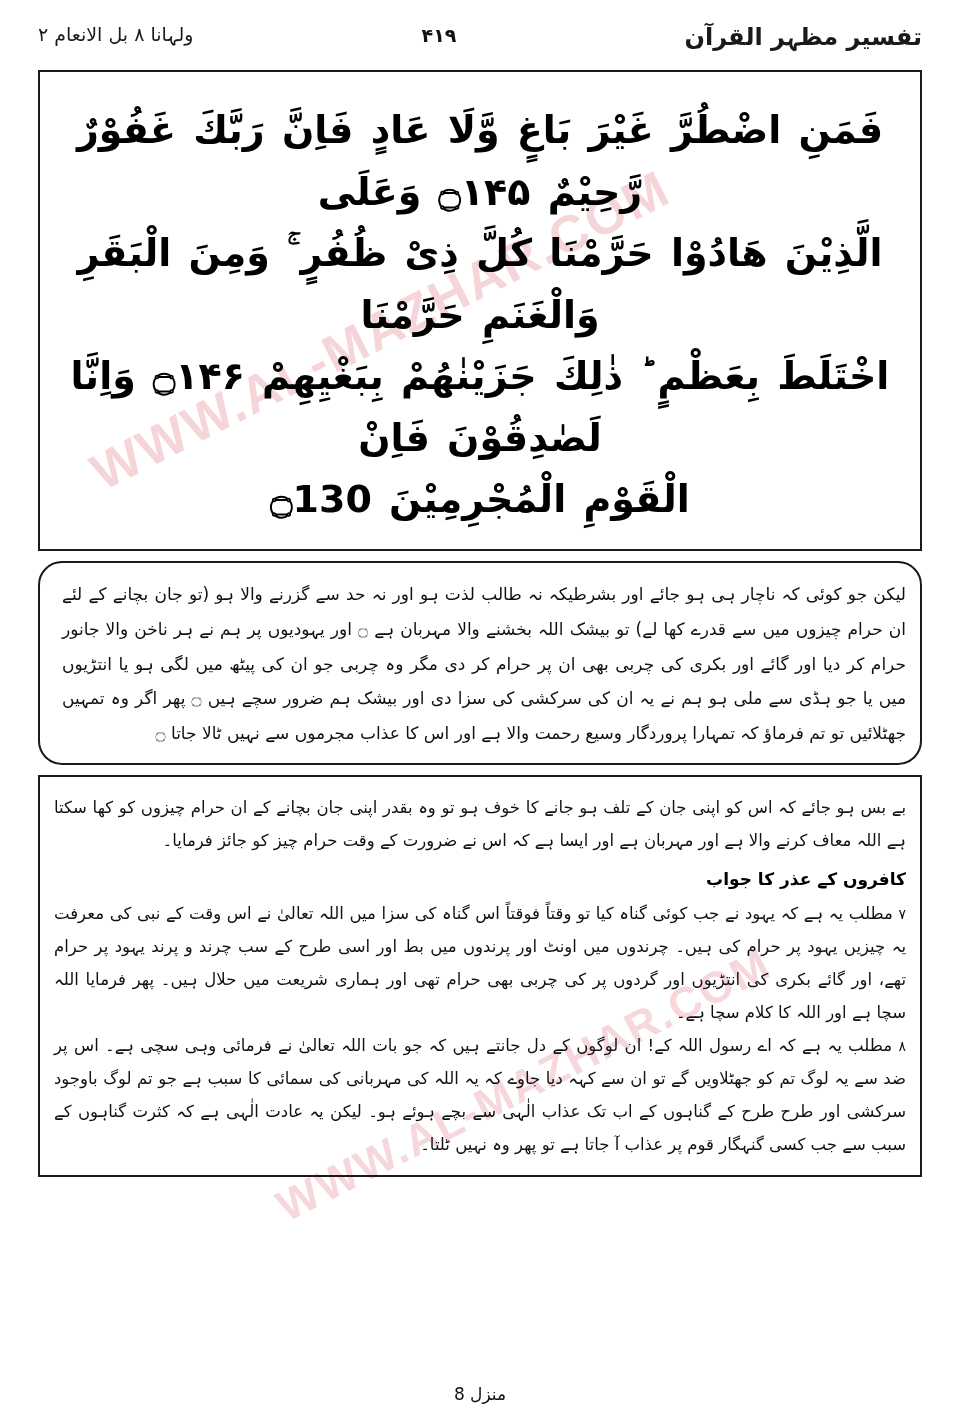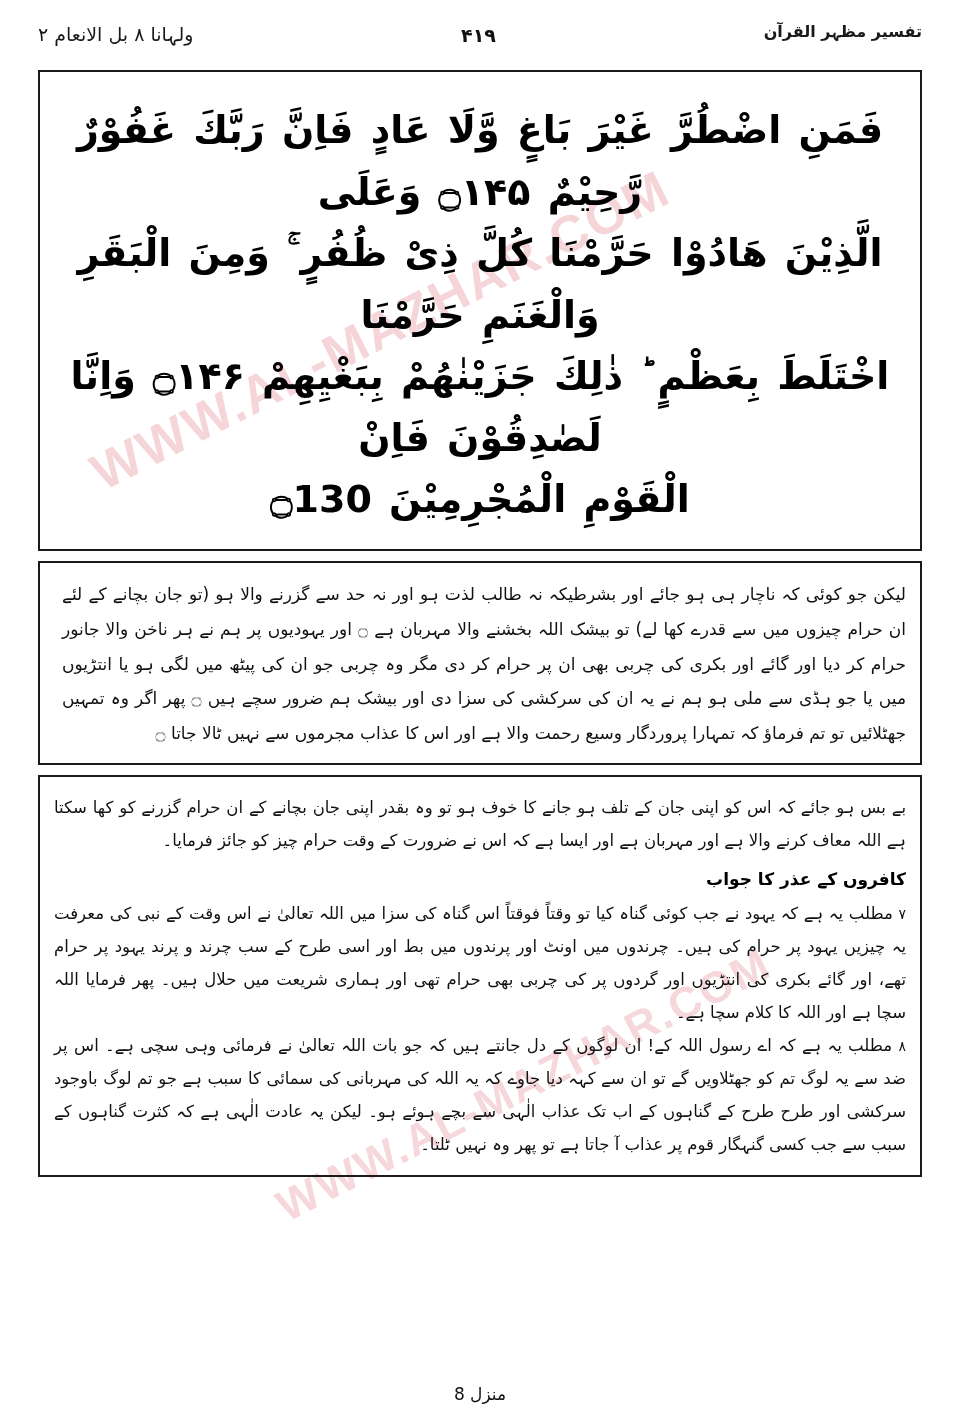--- a/index.html
+++ b/index.html
@@ -59,21 +59,21 @@
     margin-bottom: 14px;
     height: 34px;
   }
   .header-side {
     font-size: 19px;
     color: #1a1a1a;
     line-height: 1.3;
     white-space: nowrap;
   }
   .header-left {
-    font-size: 16px;
+    font-size: 24px;
     font-weight: bold;
   }
   .header-center {
     font-size: 19px;
     font-weight: bold;
     padding-top: 2px;
   }
 
   
   .frame {
@@ -81,20 +81,21 @@
     box-sizing: border-box;
     margin-bottom: 10px;
     background: transparent;
     position: relative;
   }
   .frame.quran {
     padding: 28px 16px 18px 16px;
   }
   .frame.translation {
     padding: 14px 14px 12px 22px;
+    border-radius: 24px;
   }
   .frame.tafsir {
     padding: 14px 14px 14px 14px;
   }
 
   
   .arabic {
     direction: rtl;
     text-align: center;
     font-family: "DejaVu Sans", serif;
@@ -163,21 +164,21 @@
     <div class="arabic">الَّذِیْنَ هَادُوْا حَرَّمْنَا كُلَّ ذِیْ ظُفُرٍ ۚ وَمِنَ الْبَقَرِ وَالْغَنَمِ حَرَّمْنَا</div>
     <div class="arabic">اخْتَلَطَ بِعَظْمٍ ؕ ذٰلِكَ جَزَیْنٰهُمْ بِبَغْیِهِمْ ۝۱۴۶ وَاِنَّا لَصٰدِقُوْنَ فَاِنْ</div>
     <div class="arabic">الْقَوْمِ الْمُجْرِمِیْنَ ۝130</div>
   </div>
 
   <div class="frame translation">
     <div class="urdu">لیکن جو کوئی کہ ناچار ہی ہو جائے اور بشرطیکہ نہ طالب لذت ہو اور نہ حد سے گزرنے والا ہو (تو جان بچانے کے لئے ان حرام چیزوں میں سے قدرے کھا لے) تو بیشک اللہ بخشنے والا مہربان ہے ۝ اور یہودیوں پر ہم نے ہر ناخن والا جانور حرام کر دیا اور گائے اور بکری کی چربی بھی ان پر حرام کر دی مگر وہ چربی جو ان کی پیٹھ میں لگی ہو یا انتڑیوں میں یا جو ہڈی سے ملی ہو ہم نے یہ ان کی سرکشی کی سزا دی اور بیشک ہم ضرور سچے ہیں ۝ پھر اگر وہ تمہیں جھٹلائیں تو تم فرماؤ کہ تمہارا پروردگار وسیع رحمت والا ہے اور اس کا عذاب مجرموں سے نہیں ٹالا جاتا ۝</div>
   </div>
 
   <div class="frame tafsir">
-    <div class="urdu small">بے بس ہو جائے کہ اس کو اپنی جان کے تلف ہو جانے کا خوف ہو تو وہ بقدر اپنی جان بچانے کے ان حرام گزرنے کو کھا سکتا ہے اللہ معاف کرنے والا ہے اور مہربان ہے اور ایسا ہے کہ اس نے ضرورت کے وقت حرام چیز کو جائز فرمایا۔</div>
+    <div class="urdu small">بے بس ہو جائے کہ اس کو اپنی جان کے تلف ہو جانے کا خوف ہو تو وہ بقدر اپنی جان بچانے کے ان حرام چیزوں کو کھا سکتا ہے اللہ معاف کرنے والا ہے اور مہربان ہے اور ایسا ہے کہ اس نے ضرورت کے وقت حرام چیز کو جائز فرمایا۔</div>
 
     <div class="section-heading">کافروں کے عذر کا جواب</div>
 
     <div class="urdu small">
       <span class="marker">۷</span>
       <span>مطلب یہ ہے کہ یہود نے جب کوئی گناہ کیا تو وقتاً فوقتاً اس گناہ کی سزا میں اللہ تعالیٰ نے اس وقت کے نبی کی معرفت یہ چیزیں یہود پر حرام کی ہیں۔ چرندوں میں اونٹ اور پرندوں میں بط اور اسی طرح کے سب چرند و پرند یہود پر حرام تھے، اور گائے بکری کی انتڑیوں اور گردوں پر کی چربی بھی حرام تھی اور ہماری شریعت میں حلال ہیں۔ پھر فرمایا اللہ سچا ہے اور اللہ کا کلام سچا ہے۔</span>
     </div>
 
     <div class="urdu small">
       <span class="marker">۸</span>

